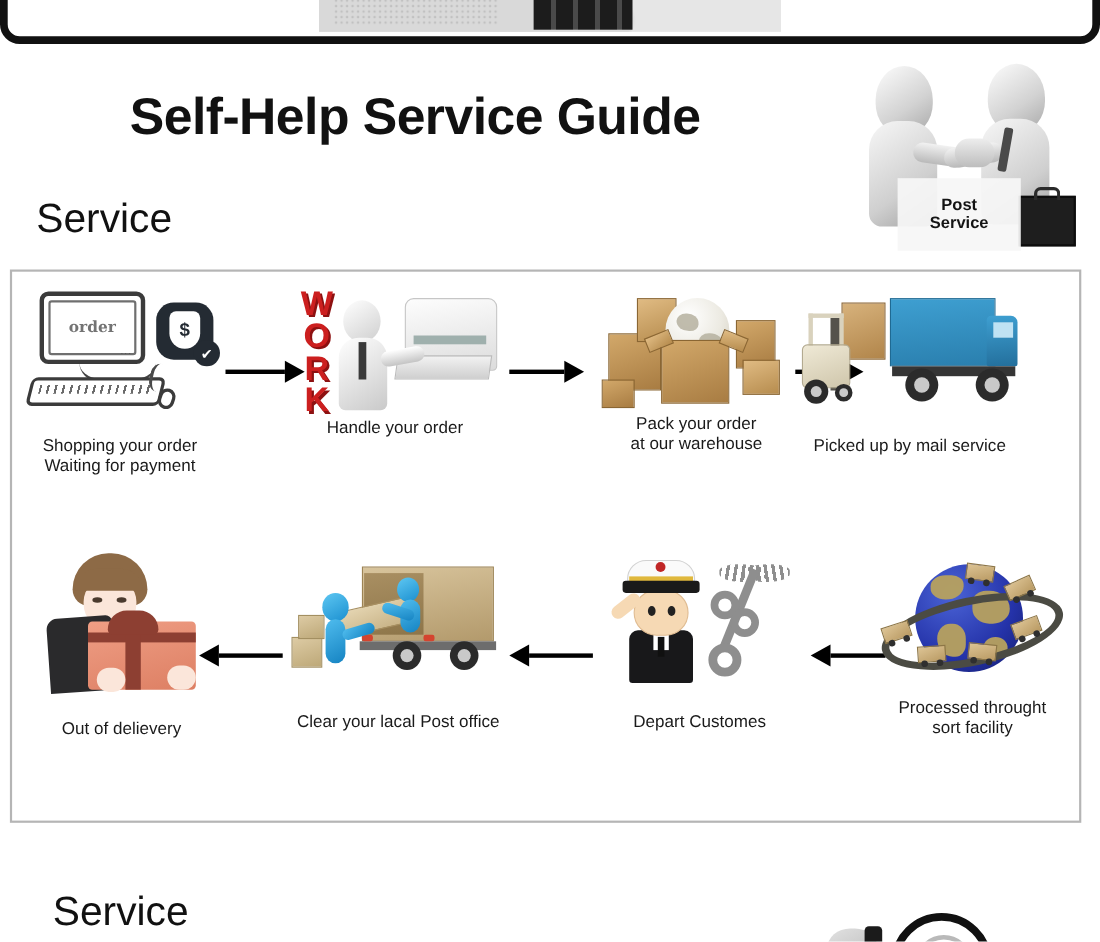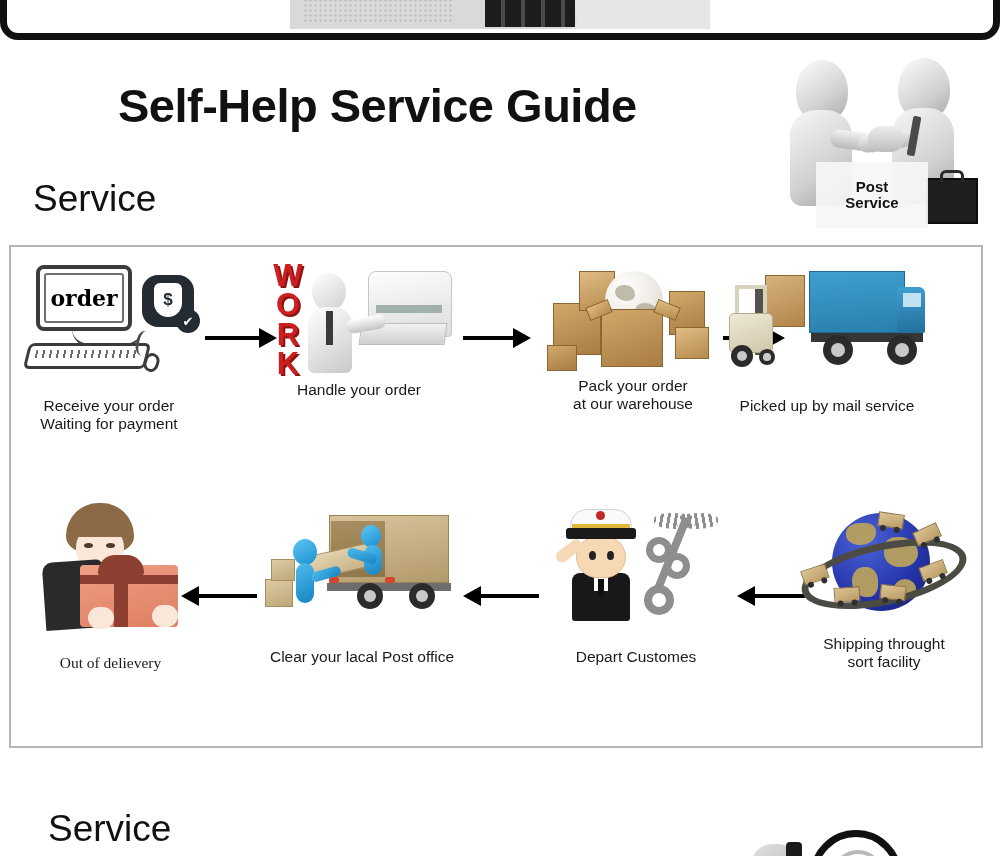--- a/index.html
+++ b/index.html
@@ -135,21 +135,21 @@
   
   .art-computer{ width:170px; height:120px; }
   .ac-monitor{
     position:absolute; left:12px; top:4px; width:96px;height:66px;
     border:4px solid #3b3b3b; border-radius:8px; background:#fff;
   }
   .ac-screen{
     position:absolute; left:4px; top:4px; right:4px; bottom:4px;
     border:2px solid #6f6f6f; border-radius:3px;
     display:flex; align-items:center; justify-content:center;
-    font-family:"DejaVu Serif", serif; font-weight:bold; font-size:22px; color:#000000;
+    font-family:"DejaVu Serif", serif; font-weight:bold; font-size:14px; color:#737373;
   }
   .ac-dots{
     position:absolute; right:8px; bottom:3px; font-size:9px; color:#555; letter-spacing:1px;
   }
   .ac-keyboard{
     position:absolute; left:2px; top:82px; width:122px;height:26px;
     border:3px solid #3b3b3b; border-radius:6px; background:#fff;
     transform:skewX(-14deg);
   }
   .ac-keys{
@@ -509,21 +509,21 @@
         <div class="ac-keyboard">
           <div class="ac-keys"></div>
         </div>
         <div class="ac-mousecable"></div>
         <div class="ac-mouse"></div>
         <div class="ac-badge">
           <div class="ac-badge-inner">$</div>
         </div>
         <div class="ac-check">✔</div>
       </div>
-      <div class="step-label" style="margin-top:16px;">Receive your order
+      <div class="step-label" style="margin-top:16px;">Shopping your order
 Waiting for payment</div>
     </div>
 
     <div class="arrow ltr" style="left:194px; top:78px; width:72px;">
       <div class="shaft"></div>
         <div class="headR"></div>
     </div>
 
     <div class="step" style="left:248px; top:14px; width:200px;">
       <div class="step-art art-work">
@@ -603,21 +603,21 @@
         </div>
         <div class="gf-fringe"></div>
         <div class="gf-jacket"></div>
         <div class="gf-giftbox"></div>
         <div class="gf-ribbonH"></div>
         <div class="gf-ribbonV"></div>
         <div class="gf-bow"></div>
         <div class="gf-hand" style="left:52px; top:104px;"></div>
         <div class="gf-hand" style="left:116px; top:102px;"></div>
       </div>
-      <div class="step-label" style="margin-top:26px;font-family:Liberation Serif, serif;">Out of delievery</div>
+      <div class="step-label" style="margin-top:26px;">Out of delievery</div>
     </div>
 
     <div class="arrow rtl" style="left:170px; top:86px; width:76px;">
       <div class="shaft"></div>
         <div class="headL"></div>
     </div>
 
     <div class="step" style="left:228px; top:6px; width:246px;">
       <div class="step-art art-post">
         <div class="pt-body"></div>
@@ -689,21 +689,21 @@
           <div class="ag-land" style="left:62px; top:66px; width:22px;height:20px;border-radius:50%;"></div>
         </div>
         <div class="ag-ring"></div>
         <div class="ag-truck" style="left:8px; top:64px; transform:rotate(-18deg);"></div>
         <div class="ag-truck" style="left:40px; top:84px; transform:rotate(-4deg);"></div>
         <div class="ag-truck" style="left:86px; top:82px; transform:rotate(6deg);"></div>
         <div class="ag-truck" style="left:126px; top:60px; transform:rotate(-20deg);"></div>
         <div class="ag-truck" style="left:120px; top:24px; transform:rotate(-24deg);"></div>
         <div class="ag-truck" style="left:84px; top:10px; transform:rotate(8deg);"></div>
       </div>
-      <div class="step-label" style="margin-top:12px;">Shipping throught
+      <div class="step-label" style="margin-top:12px;">Processed throught
 sort facility</div>
     </div>
   </div>
 </div>
 
 <div id="section-service">Service</div>
 <div id="service-art">
   <div id="sa-blob"></div>
   <div id="sa-dark"></div>
   <div id="sa-circle"></div>

